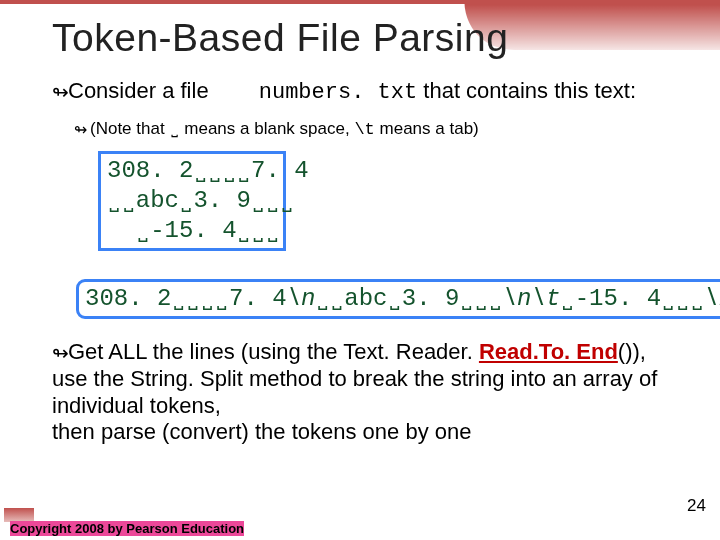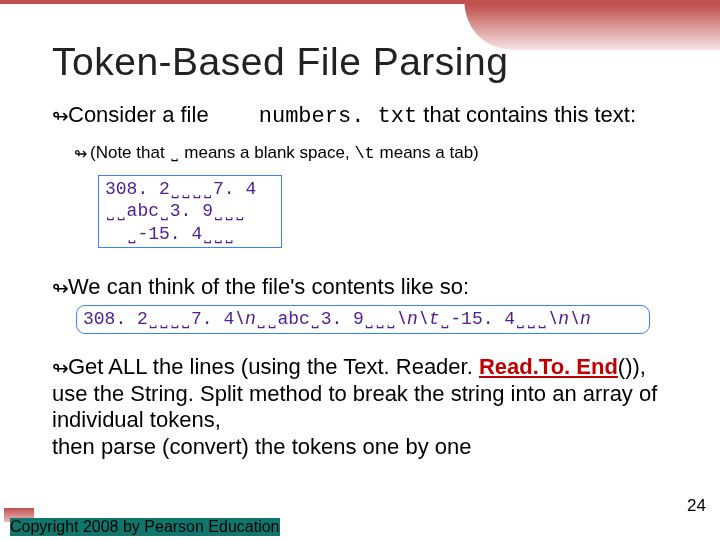--- a/index.html
+++ b/index.html
@@ -44,21 +44,21 @@
     background: linear-gradient(180deg, #c0504d 0%, #c0504d 25%, rgba(192,80,77,0.15) 100%);
     transform: skewX(-10deg);
   }
 
   .slide {
     position: absolute;
     top: 0;
     left: 0;
     right: 0;
     bottom: 0;
-    padding: 40px 38px 0 52px;
+    padding: 16px 38px 0 52px;
     box-sizing: border-box;
   }
 
   h1 {
     margin: 0 0 18px 0;
     font-size: 39px;
     font-weight: 400;
     letter-spacing: 0.5px;
     color: #222;
   }
@@ -80,27 +80,27 @@
   .lvl1 .mono { font-family: "Courier New", monospace; font-size: 22px; margin-left: 44px; }
 
   .lvl2 {
     font-size: 17px;
     line-height: 1.3;
     margin: 11px 0 10px 22px;
   }
   .lvl2 .mono { font-family: "Courier New", monospace; font-size: 17px; }
 
   .codebox {
-    border: 1px solid #3b82f6;
+    border: 3px solid #3b82f6;
     font-family: "Courier New", monospace;
-    font-size: 18px;
+    font-size: 24px;
     line-height: 1.25;
     padding: 2px 6px;
     white-space: pre;
-    color: #4c1d95;
+    color: #14532d;
   }
   .codebox.short {
     width: 170px;
     margin: 2px 0 26px 46px;
   }
   .codebox.wide {
     margin: 2px 12px 12px 24px;
     display: inline-block;
     width: auto;
     min-width: 560px;
@@ -108,22 +108,23 @@
   }
 
   .esc { font-style: italic; }
 
   .red-bold { color: #c00000; font-weight: 700; text-decoration: underline; }
 
   .bottom-left {
     position: absolute;
     left: 10px;
     bottom: 4px;
-    font-size: 16px;
-    background:#0f766e;
+    font-size: 13px;
+    background:#ec4899;
+    font-weight:bold;
   }
   .bottom-left-sliver {
     position: absolute;
     left: 4px;
     bottom: 18px;
     width: 30px;
     height: 14px;
     background: linear-gradient(180deg, #c0504d, #e7bdbb);
   }
   .page-num {
@@ -147,23 +148,20 @@
   </div>
 
   <div class="lvl2">
     <span class="bullet-swirl" style="font-size:16px;">↬</span><span>(Note that </span><span class="mono">˽</span><span> means a blank space, </span><span class="mono">\t</span><span> means a tab)</span>
   </div>
 
   <div class="codebox short">308. 2˽˽˽˽7. 4
 ˽˽abc˽3. 9˽˽˽
   ˽-15. 4˽˽˽</div>
 
-  <div class="lvl1">
-    <span class="bullet-swirl">↬</span><span>We can think of the file's contents like so:</span>
-  </div>
 
   <div class="codebox wide"><span>308. 2˽˽˽˽7. 4</span><span class="esc">\n</span><span>˽˽abc˽3. 9˽˽˽</span><span class="esc">\n\t</span><span>˽-15. 4˽˽˽</span><span class="esc">\n\n</span></div>
 
   <div class="lvl1" style="margin-top:8px;">
     <span class="bullet-swirl">↬</span><span>Get ALL the lines (using the Text. Reader. </span><span class="red-bold">Read.To. End</span><span style="white-space:pre-line;">()),
 use the String. Split method to break the string into an array of individual tokens,
 then parse (convert) the tokens one by one</span>
   </div>
 
 </div>

